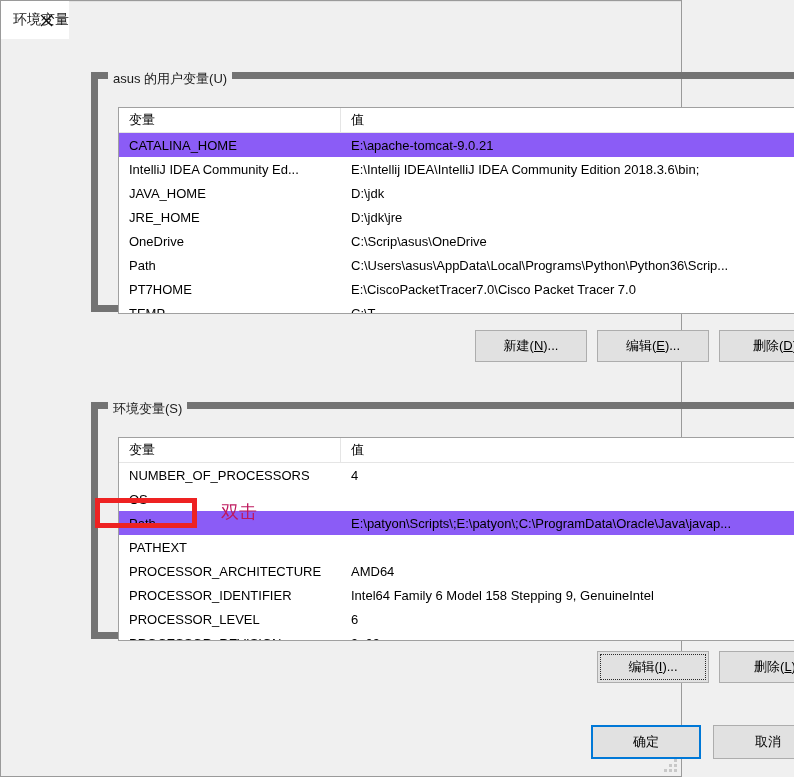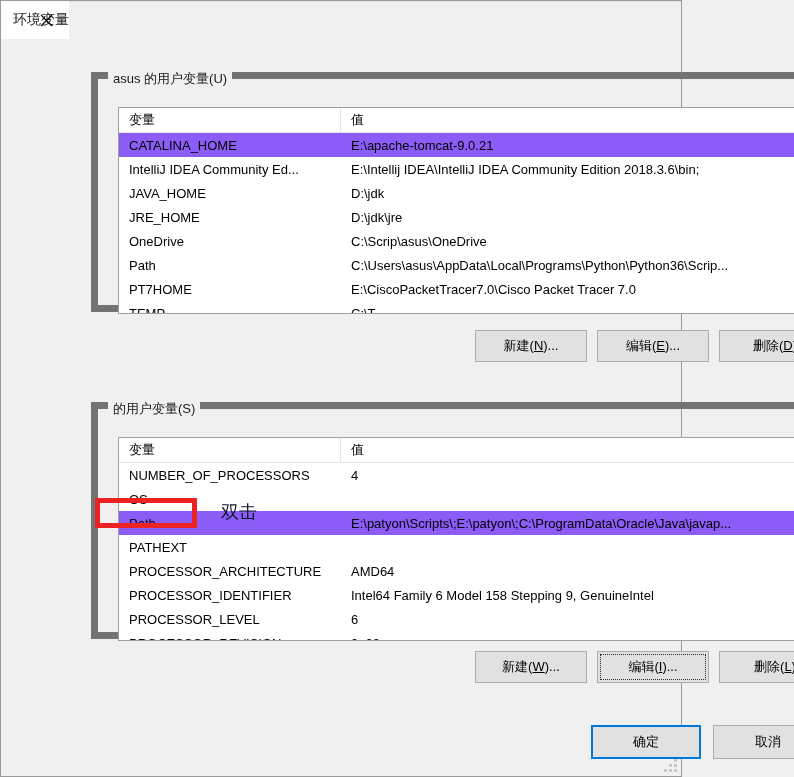--- a/index.html
+++ b/index.html
@@ -322,21 +322,21 @@
       <span><span>新建(</span><span class="mnem">N</span><span>)...</span></span>
     </button>
     <button class="btn" id="btn-user-edit">
       <span><span>编辑(</span><span class="mnem">E</span><span>)...</span></span>
     </button>
     <button class="btn" id="btn-user-delete">
       <span><span>删除(</span><span class="mnem">D</span><span>)</span></span>
     </button>
 
     <div class="groupbox" id="system-group">
-      <div class="gb-legend">的用户变量(S)</div>
+      <div class="gb-legend">环境变量(S)</div>
 
       <div class="listview" id="system-list">
         <div class="lv-inner">
           <div class="lv-header">
             <div class="col name">变量</div>
             <div class="col value">值</div>
           </div>
           <div class="lv-rows" id="system-rows">
               <div class="lv-row">
                 <div class="cell name">NUMBER_OF_PROCESSORS</div>
@@ -381,35 +381,32 @@
           </div>
           <div class="sb-arrow down">
             <svg width="9" height="6" viewBox="0 0 9 6">
                 <polyline points="1,1 4.5,5 8,1" fill="none" stroke="#505050" stroke-width="1.2"></polyline>
               </svg>
           </div>
         </div>
       </div>
     </div>
 
-    <button class="btn" id="btn-sys-new">
-      <span><span>新建(</span><span class="mnem">W</span><span>)...</span></span>
-    </button>
     <button class="btn focused" id="btn-sys-edit">
       <span><span>编辑(</span><span class="mnem">I</span><span>)...</span></span>
     </button>
     <button class="btn" id="btn-sys-delete">
       <span><span>删除(</span><span class="mnem">L</span><span>)</span></span>
     </button>
 
     <button class="btn default" id="btn-ok">确定</button>
     <button class="btn" id="btn-cancel">取消</button>
 
     <div class="anno-box" style="border-color: rgb(238, 34, 34);"></div>
-    <div class="anno-text" style="color: #0f172a;">双击</div>
+    <div class="anno-text" style="color: #be185d;">双击</div>
 
     <div class="grip">
       <i style="right:0;bottom:0"></i>
         <i style="right:5px;bottom:0"></i>
         <i style="right:10px;bottom:0"></i>
       <i style="right:0;bottom:5px"></i>
         <i style="right:5px;bottom:5px"></i>
       <i style="right:0;bottom:10px"></i>
     </div>
   </div>

